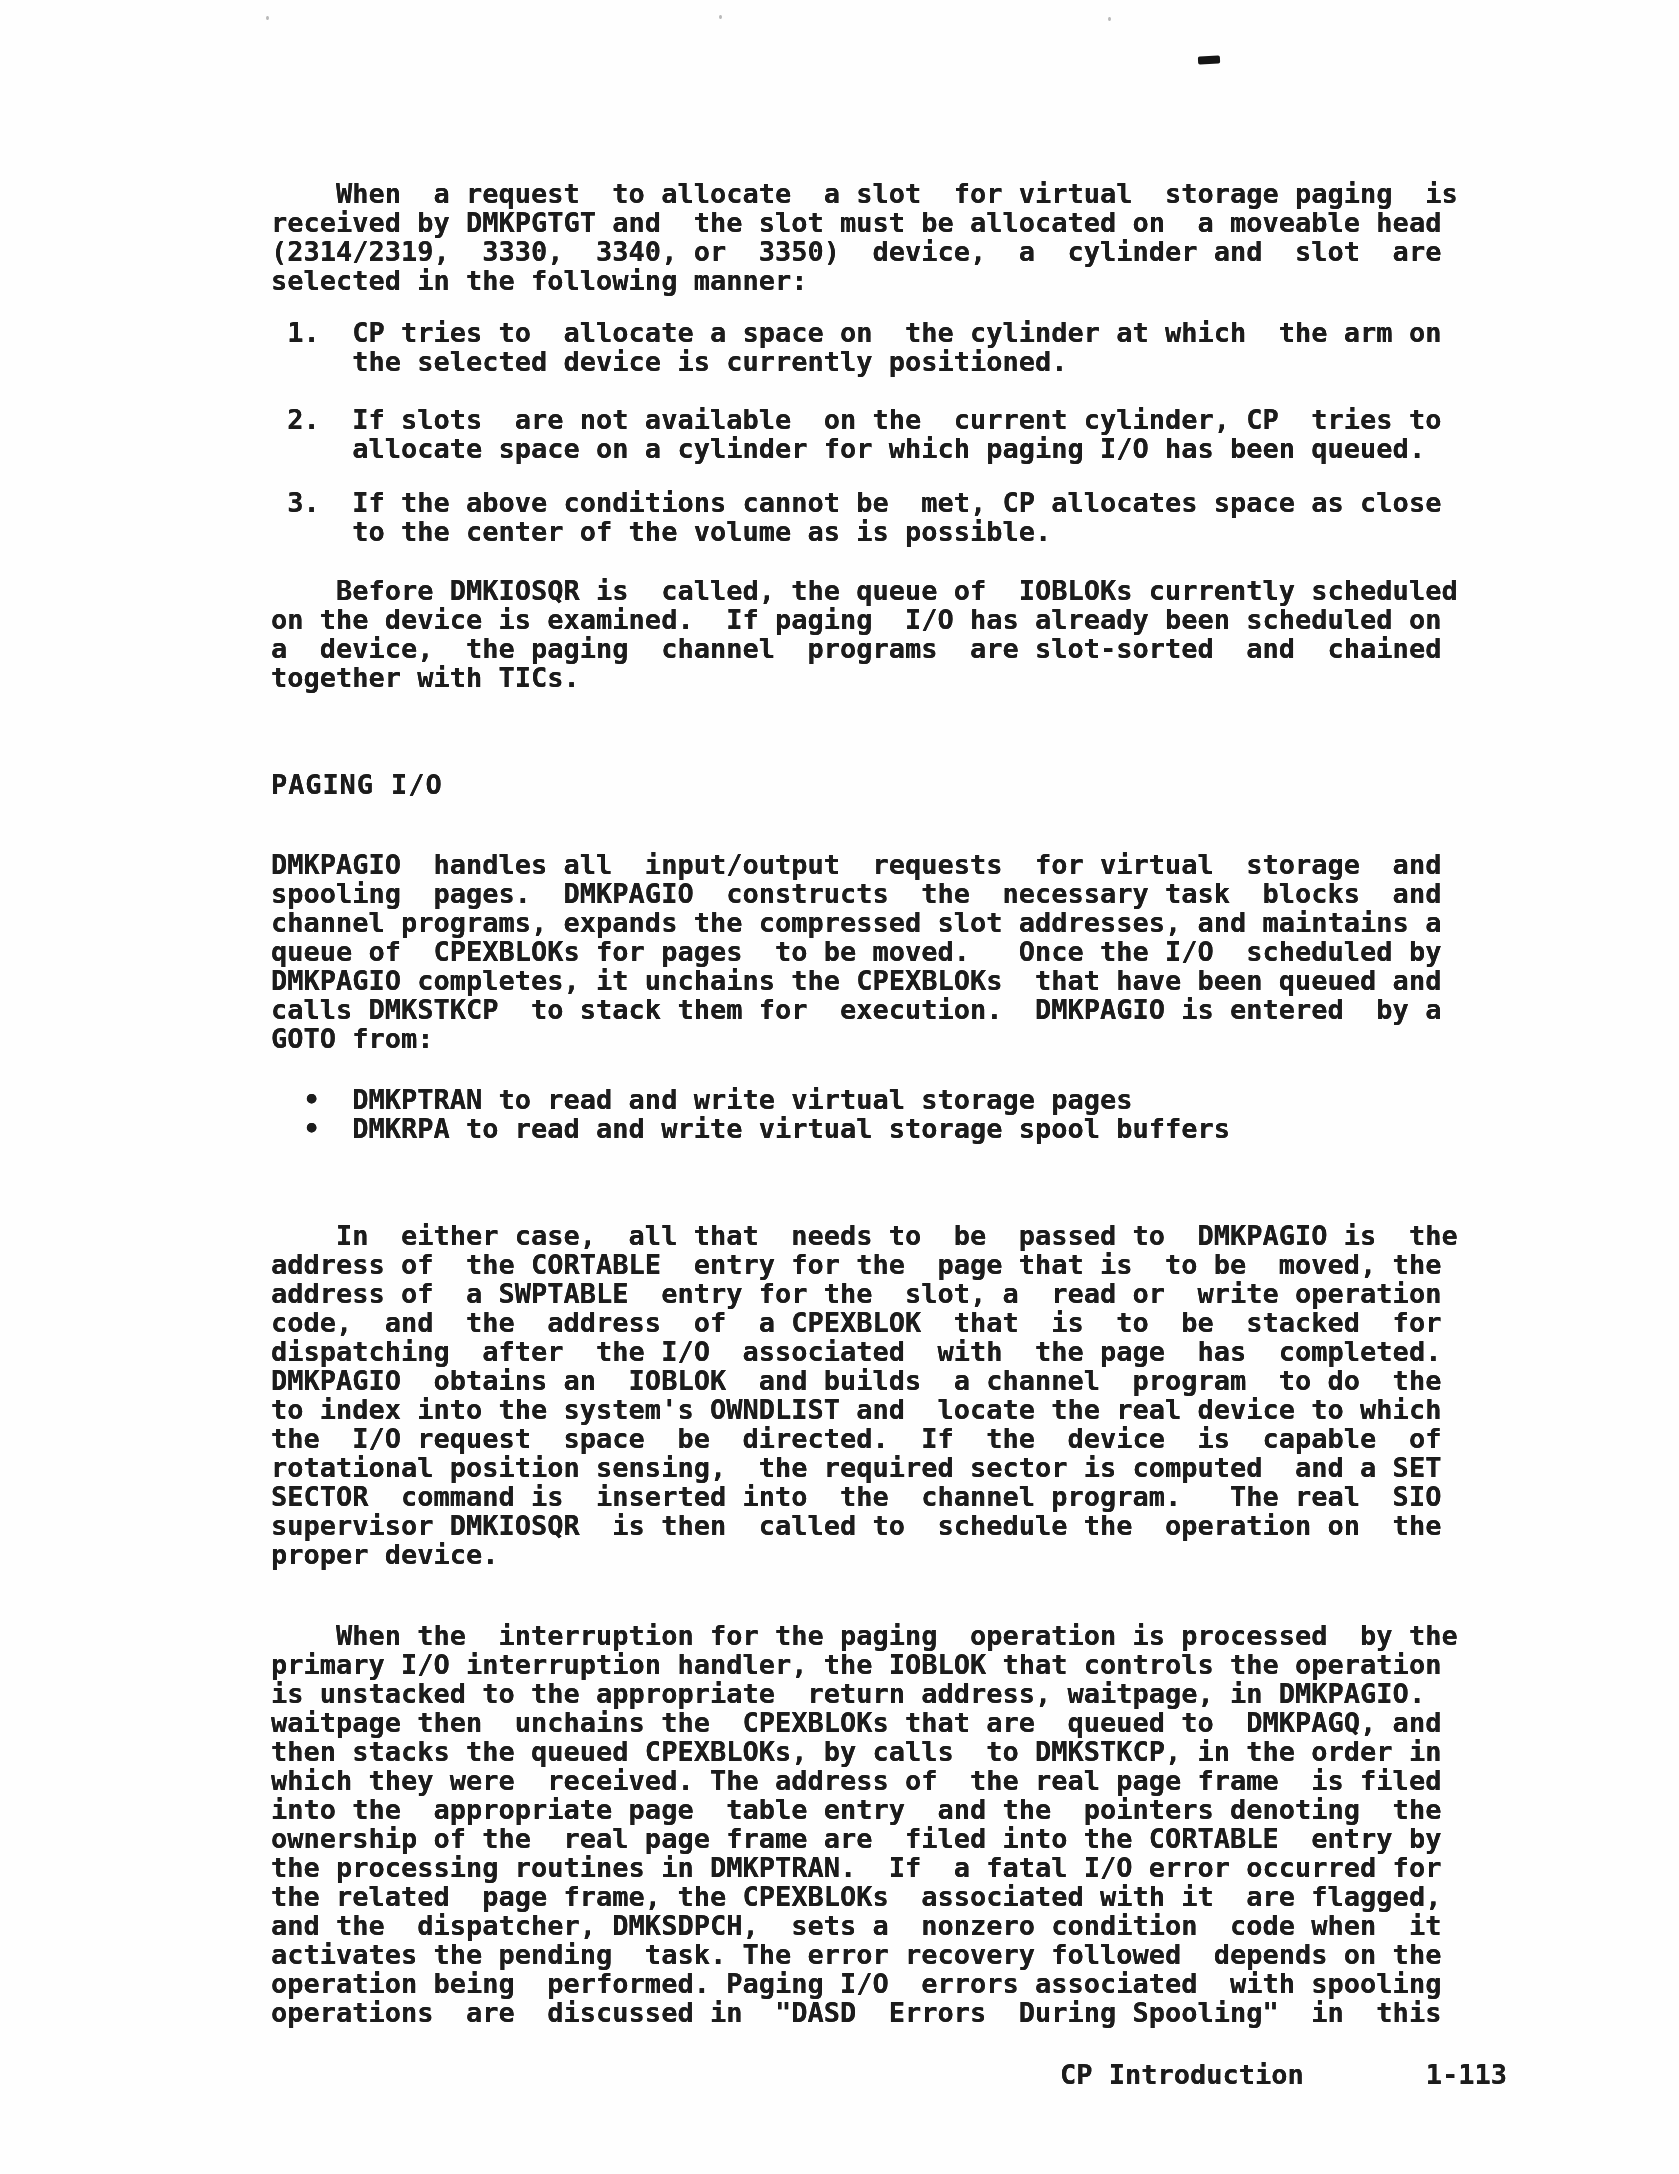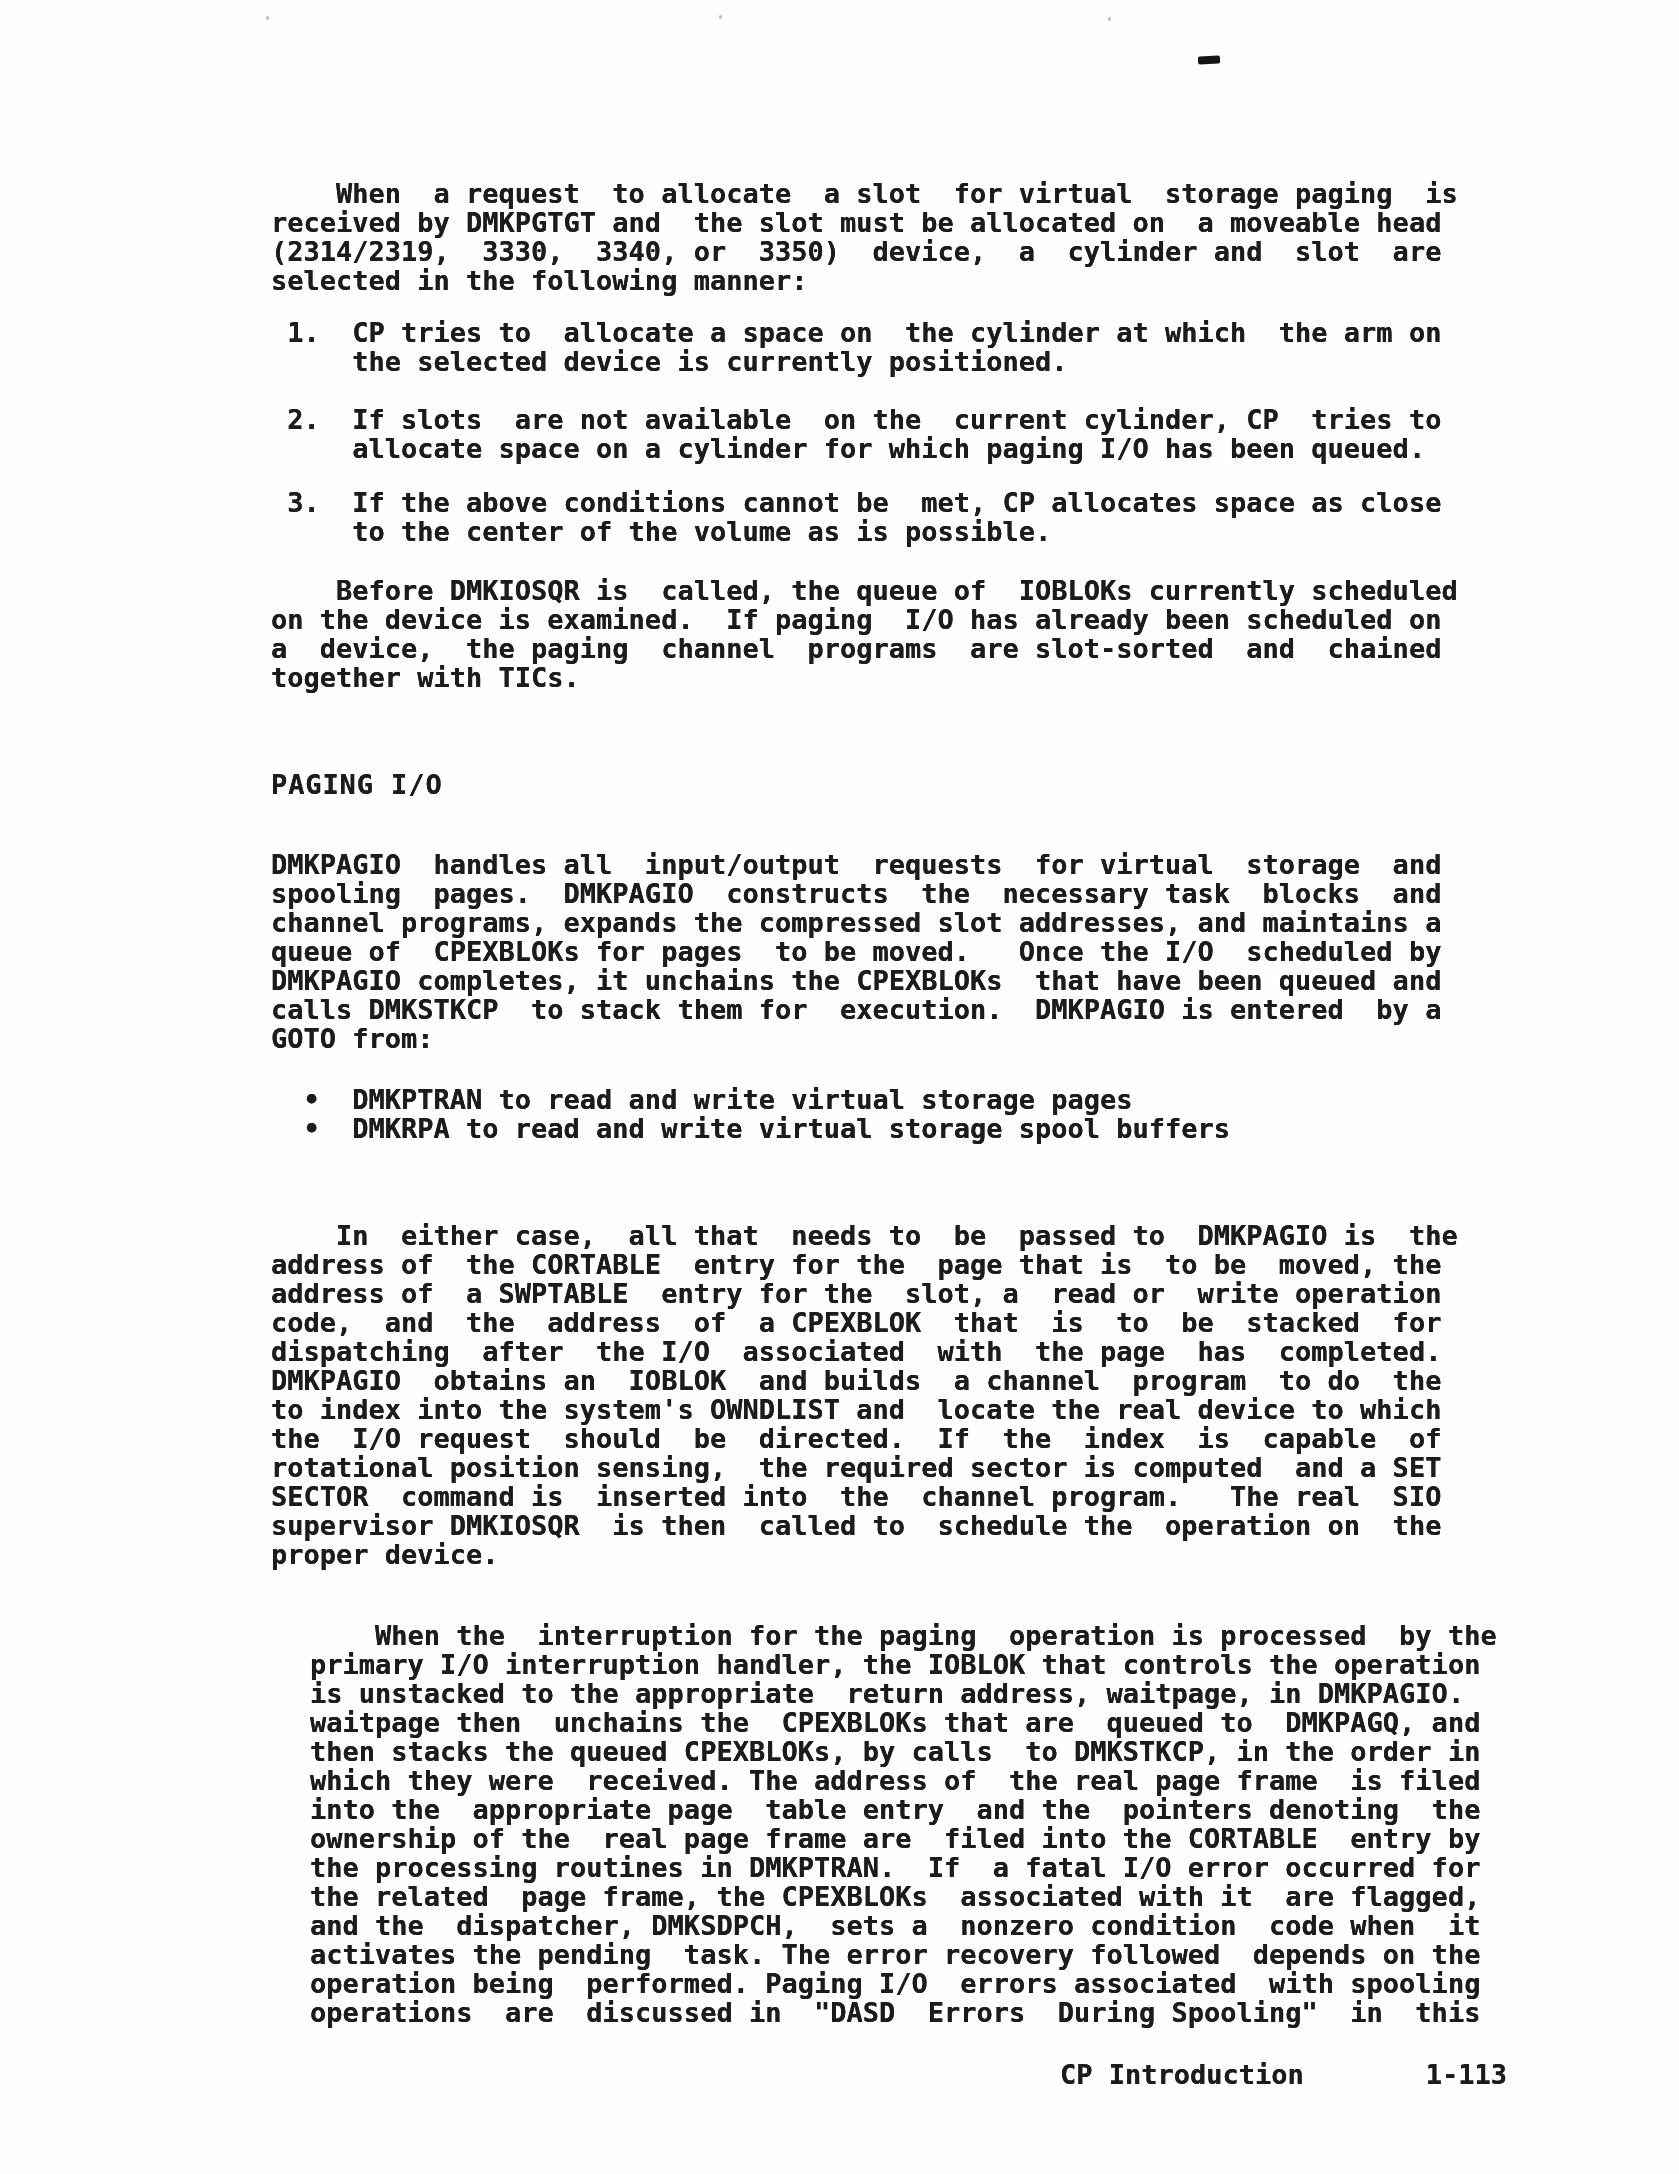--- a/index.html
+++ b/index.html
@@ -114,27 +114,27 @@
         <div class="line">  •  DMKRPA to read and write virtual storage spool buffers</div>
       </div>
       <div class="block" style="top: 1221px;">
         <div class="line">    In  either case,  all that  needs to  be  passed to  DMKPAGIO is  the</div>
         <div class="line">address of  the CORTABLE  entry for the  page that is  to be  moved, the</div>
         <div class="line">address of  a SWPTABLE  entry for the  slot, a  read or  write operation</div>
         <div class="line">code,  and  the  address  of  a CPEXBLOK  that  is  to  be  stacked  for</div>
         <div class="line">dispatching  after  the I/O  associated  with  the page  has  completed.</div>
         <div class="line">DMKPAGIO  obtains an  IOBLOK  and builds  a channel  program  to do  the</div>
         <div class="line">to index into the system's OWNDLIST and  locate the real device to which</div>
-        <div class="line">the  I/O request  should  be  directed.  If  the  index  is  capable  of</div>
+        <div class="line">the  I/O request  space  be  directed.  If  the  device  is  capable  of</div>
         <div class="line">rotational position sensing,  the required sector is computed  and a SET</div>
         <div class="line">SECTOR  command is  inserted into  the  channel program.   The real  SIO</div>
         <div class="line">supervisor DMKIOSQR  is then  called to  schedule the  operation on  the</div>
         <div class="line">proper device.</div>
       </div>
-      <div class="block" style="top: 1621px; margin-left: 39px;">
+      <div class="block" style="top: 1621px;">
         <div class="line">    When the  interruption for the paging  operation is processed  by the</div>
         <div class="line">primary I/O interruption handler, the IOBLOK that controls the operation</div>
         <div class="line">is unstacked to the appropriate  return address, waitpage, in DMKPAGIO.</div>
         <div class="line">waitpage then  unchains the  CPEXBLOKs that are  queued to  DMKPAGQ, and</div>
         <div class="line">then stacks the queued CPEXBLOKs, by calls  to DMKSTKCP, in the order in</div>
         <div class="line">which they were  received. The address of  the real page frame  is filed</div>
         <div class="line">into the  appropriate page  table entry  and the  pointers denoting  the</div>
         <div class="line">ownership of the  real page frame are  filed into the CORTABLE  entry by</div>
         <div class="line">the processing routines in DMKPTRAN.  If  a fatal I/O error occurred for</div>
         <div class="line">the related  page frame, the CPEXBLOKs  associated with it  are flagged,</div>

